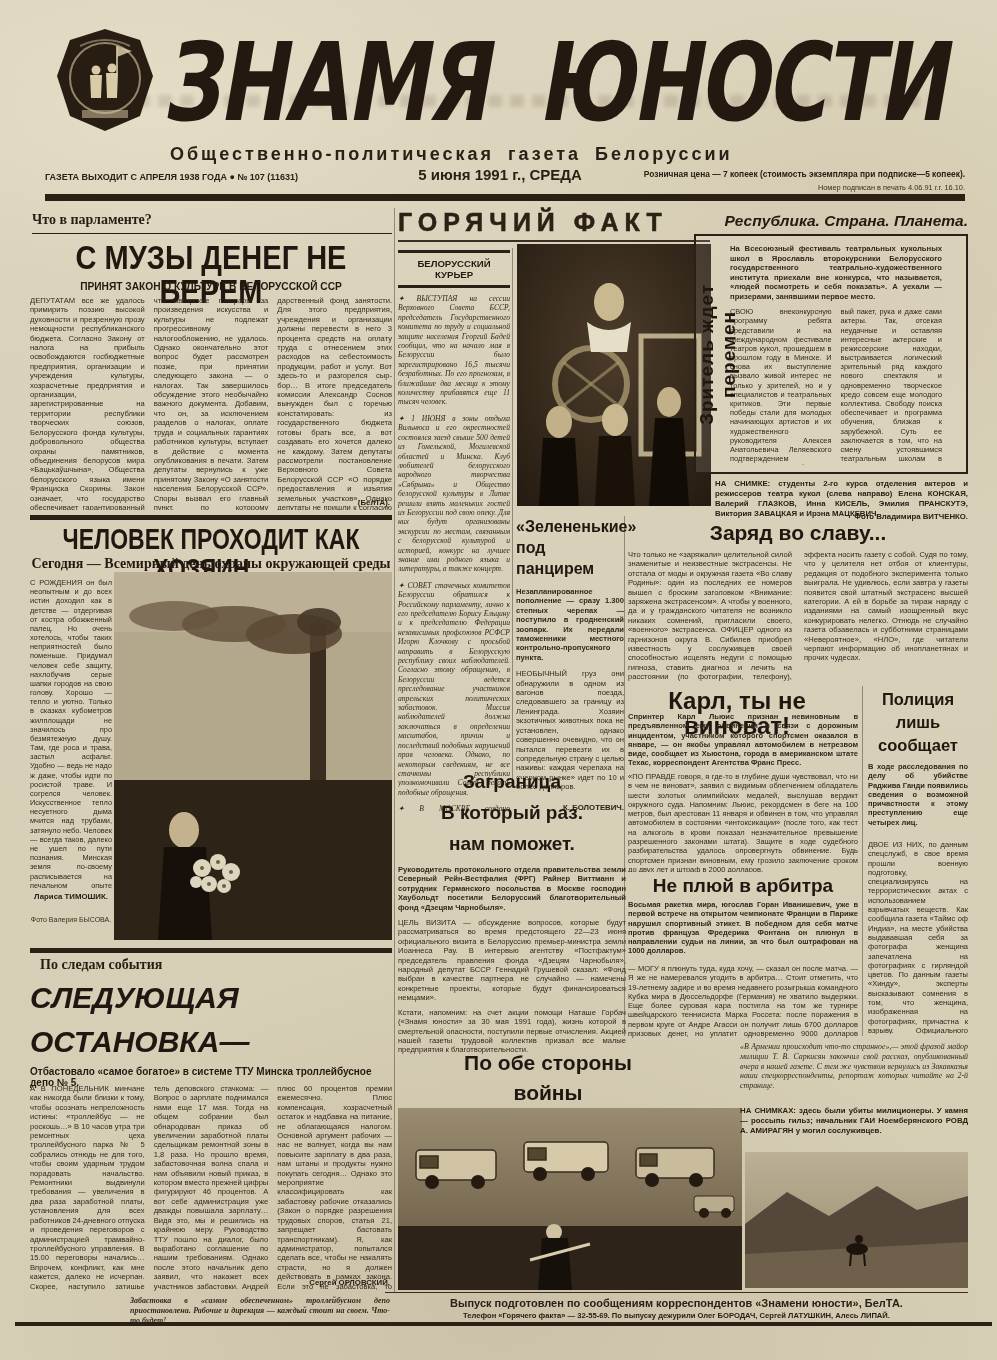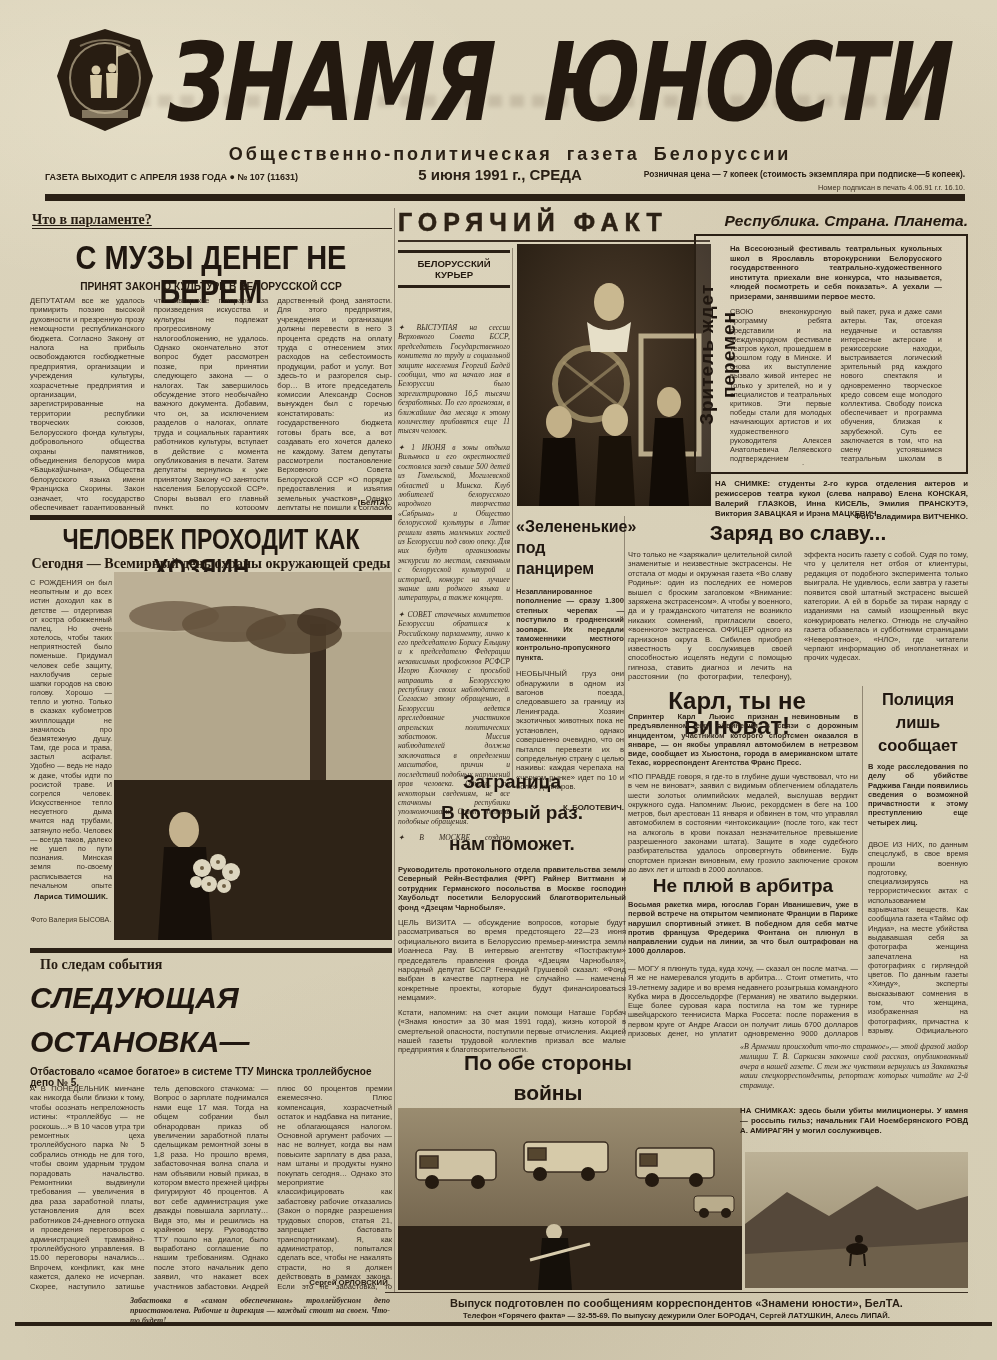--- a/index.html
+++ b/index.html
@@ -9,21 +9,21 @@
       radial-gradient(ellipse 600px 300px at 15% 8%, rgba(255,250,230,.25), rgba(0,0,0,0) 60%),
       radial-gradient(ellipse 500px 400px at 85% 20%, rgba(120,90,50,.08), rgba(0,0,0,0) 70%),
       radial-gradient(ellipse 700px 500px at 50% 95%, rgba(110,85,55,.10), rgba(0,0,0,0) 70%),
       linear-gradient(180deg,#ddd5bd 0%,#d8d0b8 40%,#d5cdb4 100%);
     color:#33281e;}
   .abs{position:absolute;}
   .ink{background:#2a2015;}
   .rule-thin{background:#3a2e22;}
   .vline{background:rgba(60,46,34,.45);width:1px;}
   .title{font-family:"DejaVu Sans",sans-serif;font-weight:bold;font-style:italic;font-size:82px;letter-spacing:-2px;word-spacing:24px;color:#231910;transform:scaleY(1.32) skewX(-2deg);transform-origin:50% 50%;text-align:center;white-space:nowrap;}
-  .subtitle{font-weight:bold;font-size:18px;letter-spacing:3px;word-spacing:6px;color:#2a2015;text-align:center;}
+  .subtitle{font-weight:bold;font-size:18px;letter-spacing:3px;word-spacing:6px;color:#2a2015;}
   .meta{font-weight:bold;color:#2a2015;}
   .kicker{font-family:"Liberation Serif",serif;font-weight:bold;font-size:14px;color:#271d13;}
   .h-big{font-weight:bold;color:#201710;line-height:1.05;}
   .subhead{font-weight:bold;color:#241a10;text-align:center;}
   .body-text{font-size:7.6px;line-height:1.24;text-align:justify;color:#33281e;}
   .lead{font-weight:bold;}
   .serif-i{font-family:"Liberation Serif",serif;font-style:italic;}
   .cols{display:flex;gap:9px;}
   .cols>div{flex:1 1 0;}
   .sig{font-weight:bold;font-size:7.8px;text-align:right;color:#2a2015;}
@@ -60,21 +60,21 @@
   <div class="abs meta" style="left:375px;top:166px;width:250px;font-size:15px;text-align:center;">5 июня 1991 г., СРЕДА</div>
   <div class="abs meta" style="left:615px;top:169px;width:350px;font-size:8.4px;text-align:right;">Розничная цена — 7 копеек (стоимость экземпляра при подписке—5 копеек).</div>
   <div class="abs" style="left:700px;top:183px;width:265px;font-size:7.4px;text-align:right;color:#3a2e20;">Номер подписан в печать 4.06.91 г.г. 16.10.</div>
   <div class="abs ink" style="left:45px;top:194px;width:920px;height:7px;"></div>
 
   <div class="abs vline" style="left:394px;top:208px;height:1085px;"></div>
   <div class="abs vline" style="left:512px;top:248px;height:540px;"></div>
   <div class="abs vline" style="left:624px;top:516px;height:520px;"></div>
   <div class="abs vline" style="left:862px;top:686px;height:350px;"></div>
 
-  <div class="abs kicker" style="left:32px;top:212px;width:360px;border-bottom:1.5px solid #2a2015;text-decoration:underline;">Что в парламенте?</div>
+  <div class="abs kicker" style="left:32px;top:212px;width:360px;border-bottom:1.5px solid #2a2015;padding-bottom:5px;">Что в парламенте?</div>
   <div class="abs h-big" style="left:30px;top:240px;width:362px;font-size:29px;text-align:center;transform:scaleY(1.15);transform-origin:top;">С МУЗЫ ДЕНЕГ НЕ БЕРЕМ</div>
   <div class="abs subhead" style="left:30px;top:281px;width:362px;font-size:10.2px;">ПРИНЯТ ЗАКОН О КУЛЬТУРЕ В БЕЛОРУССКОЙ ССР</div>
   <div class="abs cols" style="left:30px;top:296px;width:362px;height:214px;overflow:hidden;">
     <div class="body-text">ДЕПУТАТАМ все же удалось примирить поэзию высокой духовности и презренную прозу немощности республиканского бюджета. Согласно Закону от налога на прибыль освобождаются госбюджетные предприятия, организации и учреждения культуры, хозрасчетные предприятия и организации, зарегистрированные на территории республики творческих союзов, Белорусского фонда культуры, добровольного общества охраны памятников, объединения белорусов мира «Бацькаўшчына», Общества белорусского языка имени Франциска Скорины. Закон означает, что государство обеспечивает гарантированный уровень оплаты труда работников культуры.</div>
     <div class="body-text">что авторские гонорары за произведения искусства и культуры не подлежат прогрессивному налогообложению, не удалось. Однако окончательно этот вопрос будет рассмотрен позже, при принятии следующего закона — о налогах. Так завершилось обсуждение этого необычайно важного документа. Добавим, что он, за исключением разделов о налогах, оплате труда и социальных гарантиях работников культуры, вступает в действие с момента опубликования в печати. Затем депутаты вернулись к уже принятому Закону «О занятости населения Белорусской ССР». Споры вызвал его главный пункт, по которому предполагалось, что уже в нынешнем году будет создан республиканский госу-</div>
     <div class="body-text">дарственный фонд занятости. Для этого предприятия, учреждения и организации должны перевести в него 3 процента средств на оплату труда с отнесением этих расходов на себестоимость продукции, работ и услуг. Вот здесь-то и разгорелся сыр-бор… В итоге председатель комиссии Александр Соснов вынужден был с горечью констатировать: из государственного бюджета готовы брать все, а вот создавать его хочется далеко не каждому. Затем депутаты рассмотрели постановление Верховного Совета Белорусской ССР «О порядке предоставления и изъятия земельных участков». Однако депутаты не пришли к согласию по отдельным положениям документа. Принятие постановления отложено.</div>
   </div>
   <div class="abs sig" style="left:270px;top:498px;width:120px;">(БелТА).</div>
   <div class="abs ink" style="left:30px;top:515px;width:362px;height:5px;"></div>
 
@@ -127,21 +127,21 @@
   <div class="abs sig" style="left:240px;top:1278px;width:150px;">Сергей ОРЛОВСКИЙ.</div>
   <div class="abs lead serif-i" style="left:130px;top:1296px;width:260px;font-size:8px;line-height:1.25;text-align:justify;">Забастовка в «самом обеспеченном» троллейбусном депо приостановлена. Рабочие и дирекция — каждый стоит на своем. Что-то будет!</div>
 
   <div class="abs stencil" style="left:398px;top:208px;width:312px;">ГОРЯЧИЙ ФАКТ</div>
   <div class="abs rule-thin" style="left:398px;top:240px;width:312px;height:2px;"></div>
 
   <div class="abs" style="left:398px;top:250px;width:112px;">
     <div class="ink" style="height:3px;"></div>
     <div style="font-weight:bold;font-size:9.6px;text-align:center;padding:5px 0;color:#241a10;">БЕЛОРУССКИЙ КУРЬЕР</div>
     <div class="ink" style="height:3px;"></div>
-    <div style="height:520px;overflow:hidden;padding-top:6px;margin-top:29px;">
+    <div style="height:520px;overflow:hidden;padding-top:6px;">
       <div class="body-text serif-i" style="font-size:7.6px;margin-bottom:7px;">✦ ВЫСТУПАЯ на сессии Верховного Совета БССР, председатель Государственного комитета по труду и социальной защите населения Георгий Бадей сообщил, что на начало мая в Белоруссии было зарегистрировано 16,5 тысячи безработных. По его прогнозам, в ближайшие два месяца к этому количеству прибавятся еще 11 тысяч человек.</div>
       <div class="body-text serif-i" style="font-size:7.6px;margin-bottom:7px;">✦ 1 ИЮНЯ в зоны отдыха Вильнюса и его окрестностей состоялся заезд свыше 500 детей из Гомельской, Могилевской областей и Минска. Клуб любителей белорусского народного творчества «Сябрына» и Общество белорусской культуры в Литве решили взять маленьких гостей из Белоруссии под свою опеку. Для них будут организованы экскурсии по местам, связанным с белорусской культурой и историей, конкурс на лучшее знание ими родного языка и литературы, а также концерт.</div>
       <div class="body-text serif-i" style="font-size:7.6px;margin-bottom:7px;">✦ СОВЕТ стачечных комитетов Белоруссии обратился к Российскому парламенту, лично к его председателю Борису Ельцину и к председателю Федерации независимых профсоюзов РСФСР Игорю Клочкову с просьбой направить в Белорусскую республику своих наблюдателей. Согласно этому обращению, в Белоруссии ведется преследование участников апрельских политических забастовок. Миссия наблюдателей должна заключаться в определении масштабов, причин и последствий подобных нарушений прав человека. Однако, по некоторым сведениям, не все стачкомы республики уполномочивали Совет делать подобные обращения.</div>
       <div class="body-text serif-i" style="font-size:7.6px;margin-bottom:7px;">✦ В МОСКВЕ создано региональное объединение белорусов-военнослужащих.</div>
 
     </div>
   </div>
 
   <div class="abs photo" style="left:517px;top:244px;width:194px;height:262px;">
     <svg width="194" height="262" viewBox="0 0 194 262">

